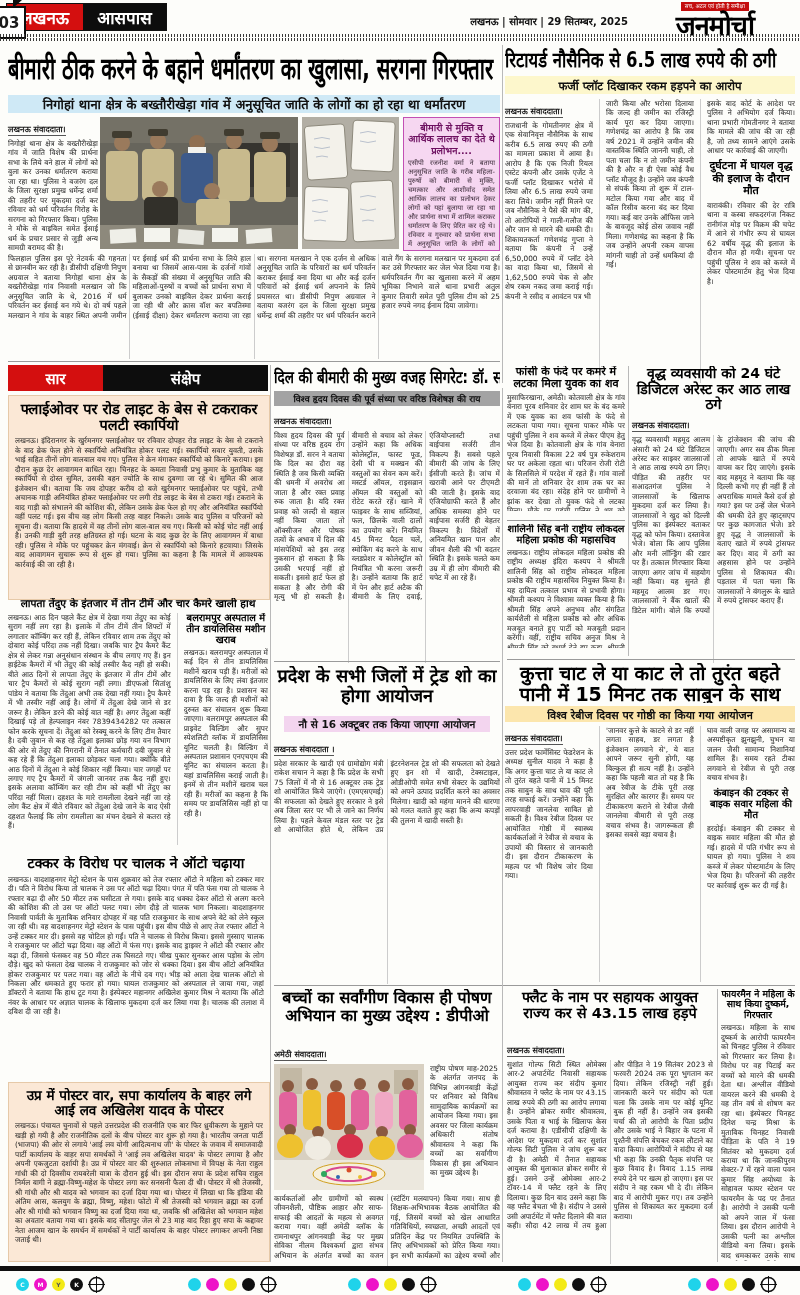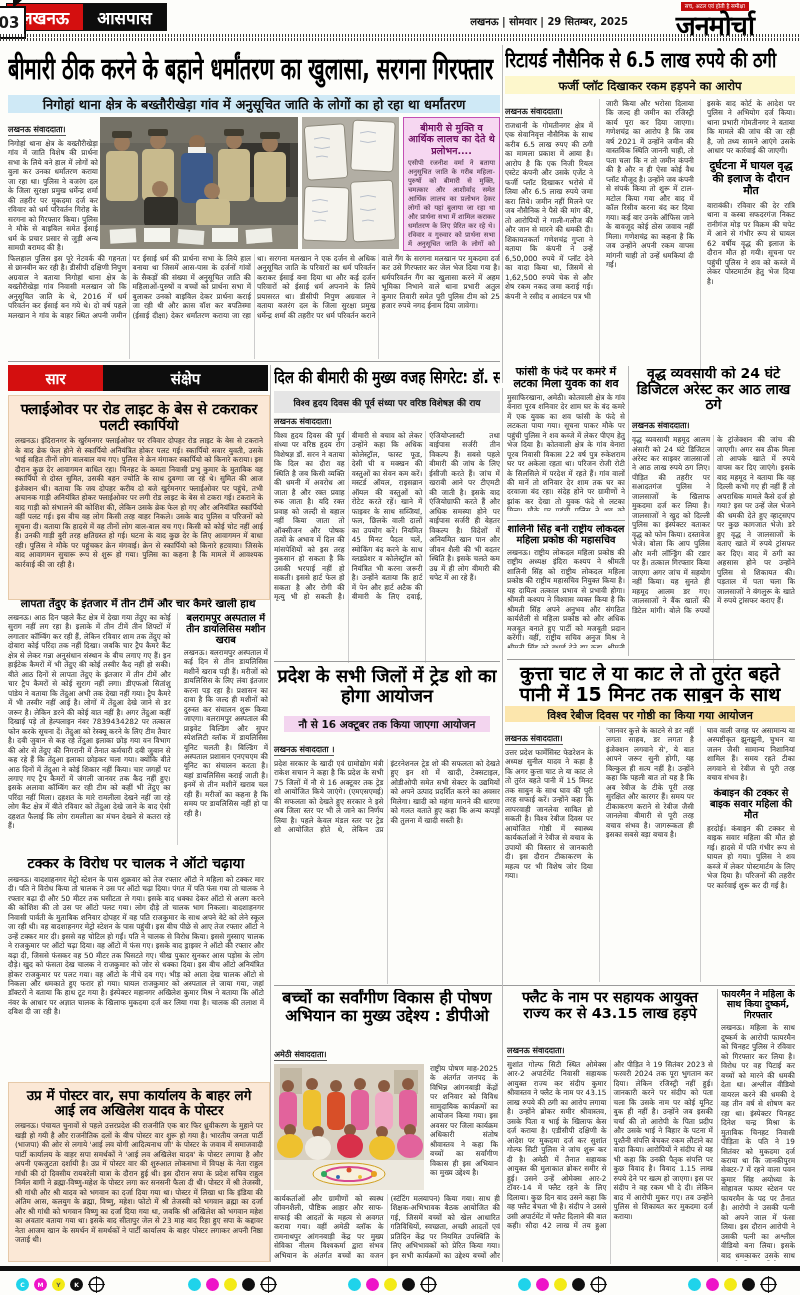--- a/index.html
+++ b/index.html
@@ -195,21 +195,21 @@
   <div class="abs peach" style="left:8px;top:1082px;width:248px;height:168px;">
     <div class="whl" style="font-size:13.5px;margin-bottom:3px;">उप्र में पोस्टर वार, सपा कार्यालय के बाहर लगे आई लव अखिलेश यादव के पोस्टर</div>
     <div class="bt" style="height:122px;">लखनऊ। पंचायत चुनावों से पहले उत्तरप्रदेश की राजनीति एक बार फिर ध्रुवीकरण के मुहाने पर खड़ी हो गयी है और राजनीतिक दलों के बीच पोस्टर वार शुरू हो गया है। भारतीय जनता पार्टी (भाजपा) की ओर से लगाये 'आई लव योगी आदित्यनाथ जी' के पोस्टर के जवाब में समाजवादी पार्टी कार्यालय के बाहर सपा समर्थकों ने 'आई लव अखिलेश यादव' के पोस्टर लगाया है और अपनी एकजुटता दर्शायी है। उप्र में पोस्टर वार की शुरुआत लोकसभा में विपक्ष के नेता राहुल गांधी की दो दिवसीय रायबरेली यात्रा के दौरान हुई थी। इस दौरान सपा के प्रदेश सचिव राहुल निर्मल बागी ने ब्रह्मा-विष्णु-महेश के पोस्टर लगा कर सनसनी फैला दी थी। पोस्टर में श्री तेजस्वी, श्री गांधी और श्री यादव को भगवान का दर्जा दिया गया था। पोस्टर में लिखा था कि इंडिया की अंतिम आस, कलयुग के ब्रह्मा, विष्णु, महेश। फोटो में श्री तेजस्वी को भगवान ब्रह्मा का दर्जा और श्री गांधी को भगवान विष्णु का दर्जा दिया गया था, जबकि श्री अखिलेश को भगवान महेश का अवतार बताया गया था। इसके बाद सीतापुर जेल से 23 माह बाद रिहा हुए सपा के कद्दावर नेता आजम खान के समर्थन में समर्थकों ने पार्टी कार्यालय के बाहर पोस्टर लगाकर अपनी निष्ठा जताई थी।</div>
   </div>
 
   <div class="abs vrule" style="left:270px;top:365px;height:897px;"></div>
 
   <div class="abs hl" style="left:274px;top:366px;width:226px;height:22px;">
     <span style="font-size:13.5px;transform:scale(1,1.25);">दिल की बीमारी की मुख्य वजह सिगरेट: डॉ. सरन</span>
   </div>
-  <div class="abs subbar" style="left:274px;top:391px;width:226px;height:22px;font-size:9px;background:#e5e5e5;">विश्व हृदय दिवस की पूर्व संध्या पर वरिष्ठ विशेषज्ञ की राय</div>
+  <div class="abs subbar" style="left:274px;top:391px;width:226px;height:15px;font-size:9px;background:#a3a3a3;">विश्व हृदय दिवस की पूर्व संध्या पर वरिष्ठ विशेषज्ञ की राय</div>
   <div class="abs" style="left:274px;top:409px;width:226px;height:250px;">
     <div class="byline">लखनऊ संवाददाता।</div>
     <div class="bt cols3" style="height:232px;">विश्व हृदय दिवस की पूर्व संध्या पर वरिष्ठ हृदय रोग विशेषज्ञ डॉ. सरन ने बताया कि दिल का दौरा वह स्थिति है जब किसी व्यक्ति की धमनी में अवरोध आ जाता है और रक्त प्रवाह रुक जाता है। यदि रक्त प्रवाह को जल्दी से बहाल नहीं किया जाता तो ऑक्सीजन और पोषक तत्वों के अभाव में दिल की मांसपेशियों को इस तरह नुकसान हो सकता है कि उसकी भरपाई नहीं हो सकती। इससे हार्ट फेल हो सकता है और रोगी की मृत्यु भी हो सकती है। बीमारी से बचाव को लेकर उन्होंने कहा कि अधिक कोलेस्ट्रॉल, फास्ट फूड, देसी घी व मक्खन की वस्तुओं का सेवन कम करें। मस्टर्ड ऑयल, राइसब्रान ऑयल की वस्तुओं को रोटेट करते रहें। खाने में फाइबर के साथ सब्जियां, फल, छिलके वाली दालों का उपयोग करें। नियमित 45 मिनट पैदल चलें, स्मोकिंग बंद करने के साथ ब्लडप्रेशर व कोलेस्ट्रॉल को नियंत्रित भी करना जरूरी है। उन्होंने बताया कि हार्ट में पेन और हार्ट अटैक की बीमारी के लिए दवाई, एंजियोप्लास्टी तथा बाईपास सर्जरी तीन विकल्प हैं। सबसे पहले बीमारी की जांच के लिए ईसीजी करते हैं। जांच में खराबी आने पर टीएमटी की जाती है। इसके बाद एंजियोग्राफी करते हैं और अधिक समस्या होने पर बाईपास सर्जरी ही बेहतर विकल्प है। विदेशों में अनियमित खान पान और जीवन शैली की भी बदतर स्थिति है। इसके चलते कम उम्र में ही लोग बीमारी की चपेट में आ रहे हैं।</div>
   </div>
   <div class="abs hrule" style="left:274px;top:661px;width:226px;"></div>
 
   <div class="abs" style="left:507px;top:366px;width:118px;height:152px;">
     <div class="whl" style="font-size:11px;">फांसी के फंदे पर कमरे में लटका मिला युवक का शव</div>
     <div class="bt" style="height:118px;margin-top:2px;">मुसाफिरखाना, अमेठी। कोतवाली क्षेत्र के गांव बेनारा पूरब शनिवार देर शाम घर के बंद कमरे में एक युवक का शव फांसी के फंदे से लटकता पाया गया। सूचना पाकर मौके पर पहुंची पुलिस ने शव कब्जे में लेकर पीएम हेतु भेज दिया है। कोतवाली क्षेत्र के गांव बेनारा पूरब निवासी विकास 22 वर्ष पुत्र रुकेशराम घर पर अकेला रहता था। परिजन रोजी रोटी के सिलसिले में परदेश में रहते हैं। गांव वालों की मानें तो शनिवार देर शाम तक घर का दरवाजा बंद रहा। संदेह होने पर ग्रामीणों ने झांक कर देखा तो युवक फंदे से लटका मिला। मौके पर पहुंची पुलिस ने शव को उतरवाकर विधिक कार्यवाही शुरू कर दी।</div>
   </div>

